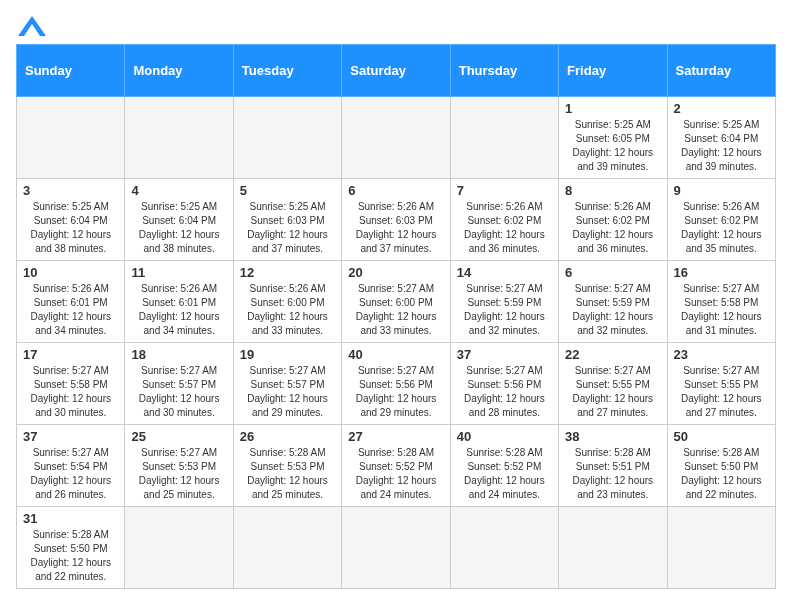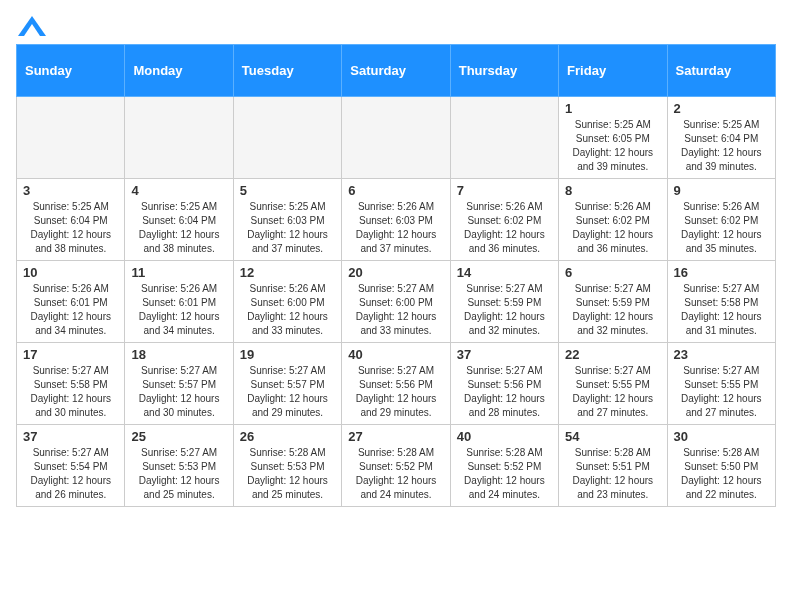--- a/index.html
+++ b/index.html
@@ -301,26 +301,40 @@
 Sunset: 5:52 PM
 Daylight: 12 hours and 24 minutes.</div>
         </td>
         <td>
           <span class="day-number">40</span>
           <div class="day-info" style="white-space: pre-line;">Sunrise: 5:28 AM
 Sunset: 5:52 PM
 Daylight: 12 hours and 24 minutes.</div>
         </td>
         <td>
-          <span class="day-number">54</span>
+          <span class="day-number">38</span>
           <div class="day-info" style="white-space: pre-line;">Sunrise: 5:28 AM
 Sunset: 5:51 PM
 Daylight: 12 hours and 23 minutes.</div>
         </td>
         <td>
-          <span class="day-number">30</span>
+          <span class="day-number">50</span>
           <div class="day-info" style="white-space: pre-line;">Sunrise: 5:28 AM
 Sunset: 5:50 PM
 Daylight: 12 hours and 22 minutes.</div>
         </td>
+      </tr>
+      <tr class="last-row">
+        <td>
+          <span class="day-number">31</span>
+          <div class="day-info" style="white-space: pre-line;">Sunrise: 5:28 AM
+Sunset: 5:50 PM
+Daylight: 12 hours and 22 minutes.</div>
+        </td>
+        <td class="empty"></td>
+        <td class="empty"></td>
+        <td class="empty"></td>
+        <td class="empty"></td>
+        <td class="empty"></td>
+        <td class="empty"></td>
       </tr>
     </tbody>
 </table>
 
 </body></html>

